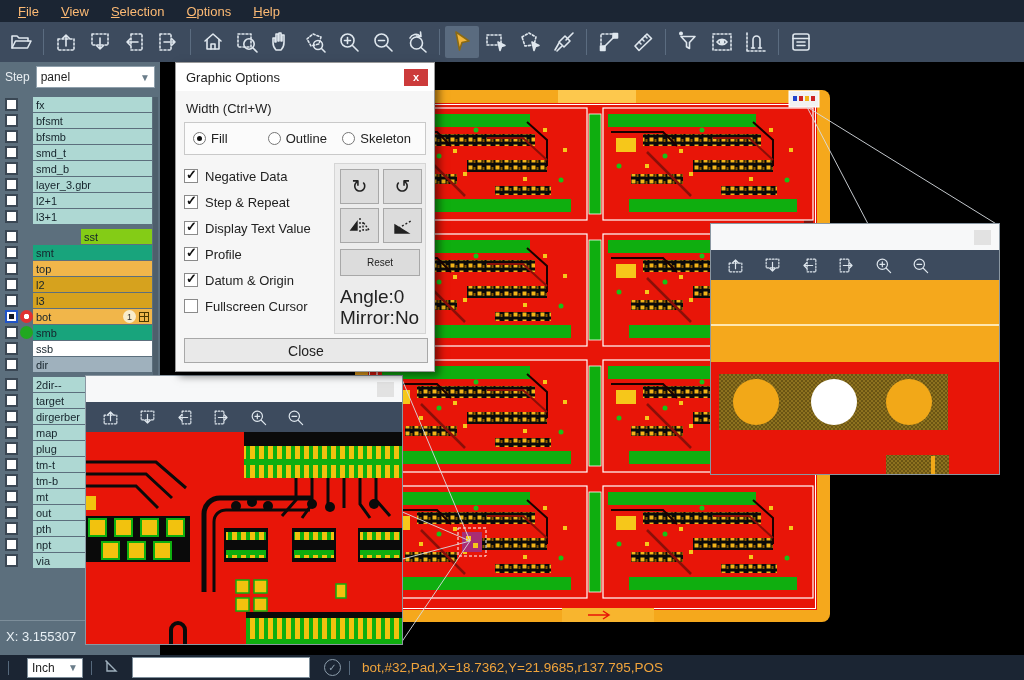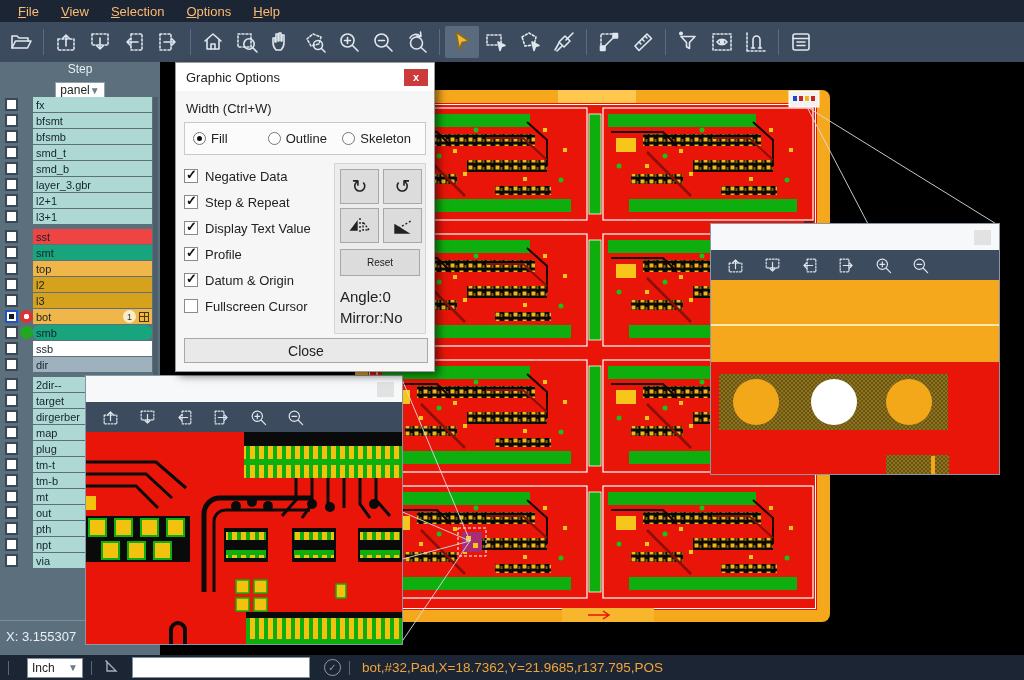--- a/index.html
+++ b/index.html
@@ -15,21 +15,21 @@
   
   .toolbar{position:absolute;left:0;top:22px;width:1024px;height:40px;background:#3d4b5e;
     display:flex;align-items:center;padding-left:4px;z-index:5;}
   .tbtn{width:34px;height:32px;display:flex;align-items:center;justify-content:center;border-radius:2px;}
   .tbtn.active{background:#5a6b7f;}
   .tbtn svg{stroke:#dfe7ee;fill:none;stroke-width:1.6;stroke-linecap:round;stroke-linejoin:round;}
   .tsep{width:1px;height:26px;background:#5b6c80;margin:0 5px;}
 
   
   .sidebar{position:absolute;left:0;top:62px;width:160px;height:593px;background:#5c6f7d;z-index:4;}
-  .steprow{display:flex;align-items:center;height:30px;padding:0 5px;gap:6px;flex-direction:column;}
+  .steprow{display:flex;align-items:center;height:30px;padding:0 5px;gap:6px;}
   .steplabel{color:#e8eef2;font-size:12px;}
   .stepselect{flex:1;height:22px;background:#fff;border:1px solid #8fa0ac;display:flex;align-items:center;
     padding:0 4px;font-size:12px;color:#222;justify-content:space-between;}
   .chev{color:#6a7d8a;font-size:10px;}
   .layerlist{position:absolute;left:0;top:35px;width:160px;}
   .lrow{display:flex;align-items:center;height:15px;margin-bottom:1px;}
   .lrow.gap{margin-top:5px;}
   .cb{width:13px;height:13px;background:#fff;border:2px solid #3a4754;margin-left:5px;flex:0 0 auto;}
   .cb.cb-on{background:#1f54c8;border-color:#1f54c8;box-shadow:inset 0 0 0 2px #fff, inset 0 0 0 5px #101826;}
   .ind{width:14px;height:13px;margin-left:1px;flex:0 0 auto;position:relative;}
@@ -68,21 +68,21 @@
   .chk{display:flex;align-items:center;gap:7px;height:26px;}
   .cbox{width:14px;height:14px;border:1px solid #8a8a8a;background:#fff;position:relative;flex:0 0 auto;}
   .chk.on .cbox::after{content:"✓";position:absolute;left:1px;top:-3px;font-size:13px;color:#111;font-weight:bold;}
   .dpanel{width:92px;background:#ececec;border:1px solid #d5d5d5;padding:5px 5px;}
   .tgrid{display:grid;grid-template-columns:39px 39px;gap:4px;}
   .tbtn2{height:35px;background:#dcdcdc;border:1px solid #a8a8a8;display:flex;align-items:center;justify-content:center;
     font-size:19px;color:#222;}
   .tbtn2 svg{stroke:#222;fill:none;stroke-width:1.4;}
   .reset{margin-top:6px;width:100%;height:27px;background:#dcdcdc;border:1px solid #a8a8a8;
     display:flex;align-items:center;justify-content:center;font-size:10px;}
-  .anglab{margin-top:10px;line-height:21px;font-size:15px;}
+  .anglab{margin-top:10px;line-height:21px;font-size:19px;}
   .dcloseBtn{position:absolute;left:8px;bottom:8px;width:244px;height:25px;background:#e9e9e9;border:1px solid #a8a8a8;
     display:flex;align-items:center;justify-content:center;font-size:14px;}
 
   
   .popup{position:absolute;border:1px solid #8a97a2;background:#fff;z-index:20;}
   .ptitle{height:26px;background:#f7f8f9;display:flex;align-items:center;justify-content:flex-end;padding-right:8px;}
   .ptbtn{width:17px;height:15px;background:#e2e2e2;}
   .ptools{height:30px;background:#3d4b5e;display:flex;align-items:center;padding-left:6px;}
   .ptools .tbtn{width:37px;height:26px;}
   .ptools svg{stroke:#dfe7ee;fill:none;stroke-width:1.5;stroke-linecap:round;stroke-linejoin:round;}
@@ -341,21 +341,21 @@
           <span class="ind"></span>
           <span class="lbl" style="background: rgb(174, 216, 211);">
             <span class="lname">l3+1</span>
 
           </span>
         </div>
 
         <div class="lrow gap">
           <span class="cb"></span>
           <span class="ind"></span>
-          <span class="lbl" style="background: #ef4444;">
+          <span class="lbl" style="background: #84cc16; margin-left: 48px;">
             <span class="lname">sst</span>
 
           </span>
         </div>
 
         <div class="lrow">
           <span class="cb"></span>
           <span class="ind"></span>
           <span class="lbl" style="background: rgb(24, 164, 124);">
             <span class="lname">smt</span>
@@ -396,21 +396,21 @@
           <span class="lbl" style="background: rgb(241, 182, 74);">
             <span class="lname">bot</span>
             <span class="badge">1</span>
             <span class="gridico"></span>
           </span>
         </div>
 
         <div class="lrow">
           <span class="cb"></span>
           <span class="ind dot-green"></span>
-          <span class="lbl" style="background: rgb(24, 164, 124); border-radius: 6px;">
+          <span class="lbl" style="background: rgb(24, 164, 124);">
             <span class="lname">smb</span>
 
           </span>
         </div>
 
         <div class="lrow">
           <span class="cb"></span>
           <span class="ind"></span>
           <span class="lbl" style="background: rgb(255, 255, 255);">
             <span class="lname">ssb</span>

